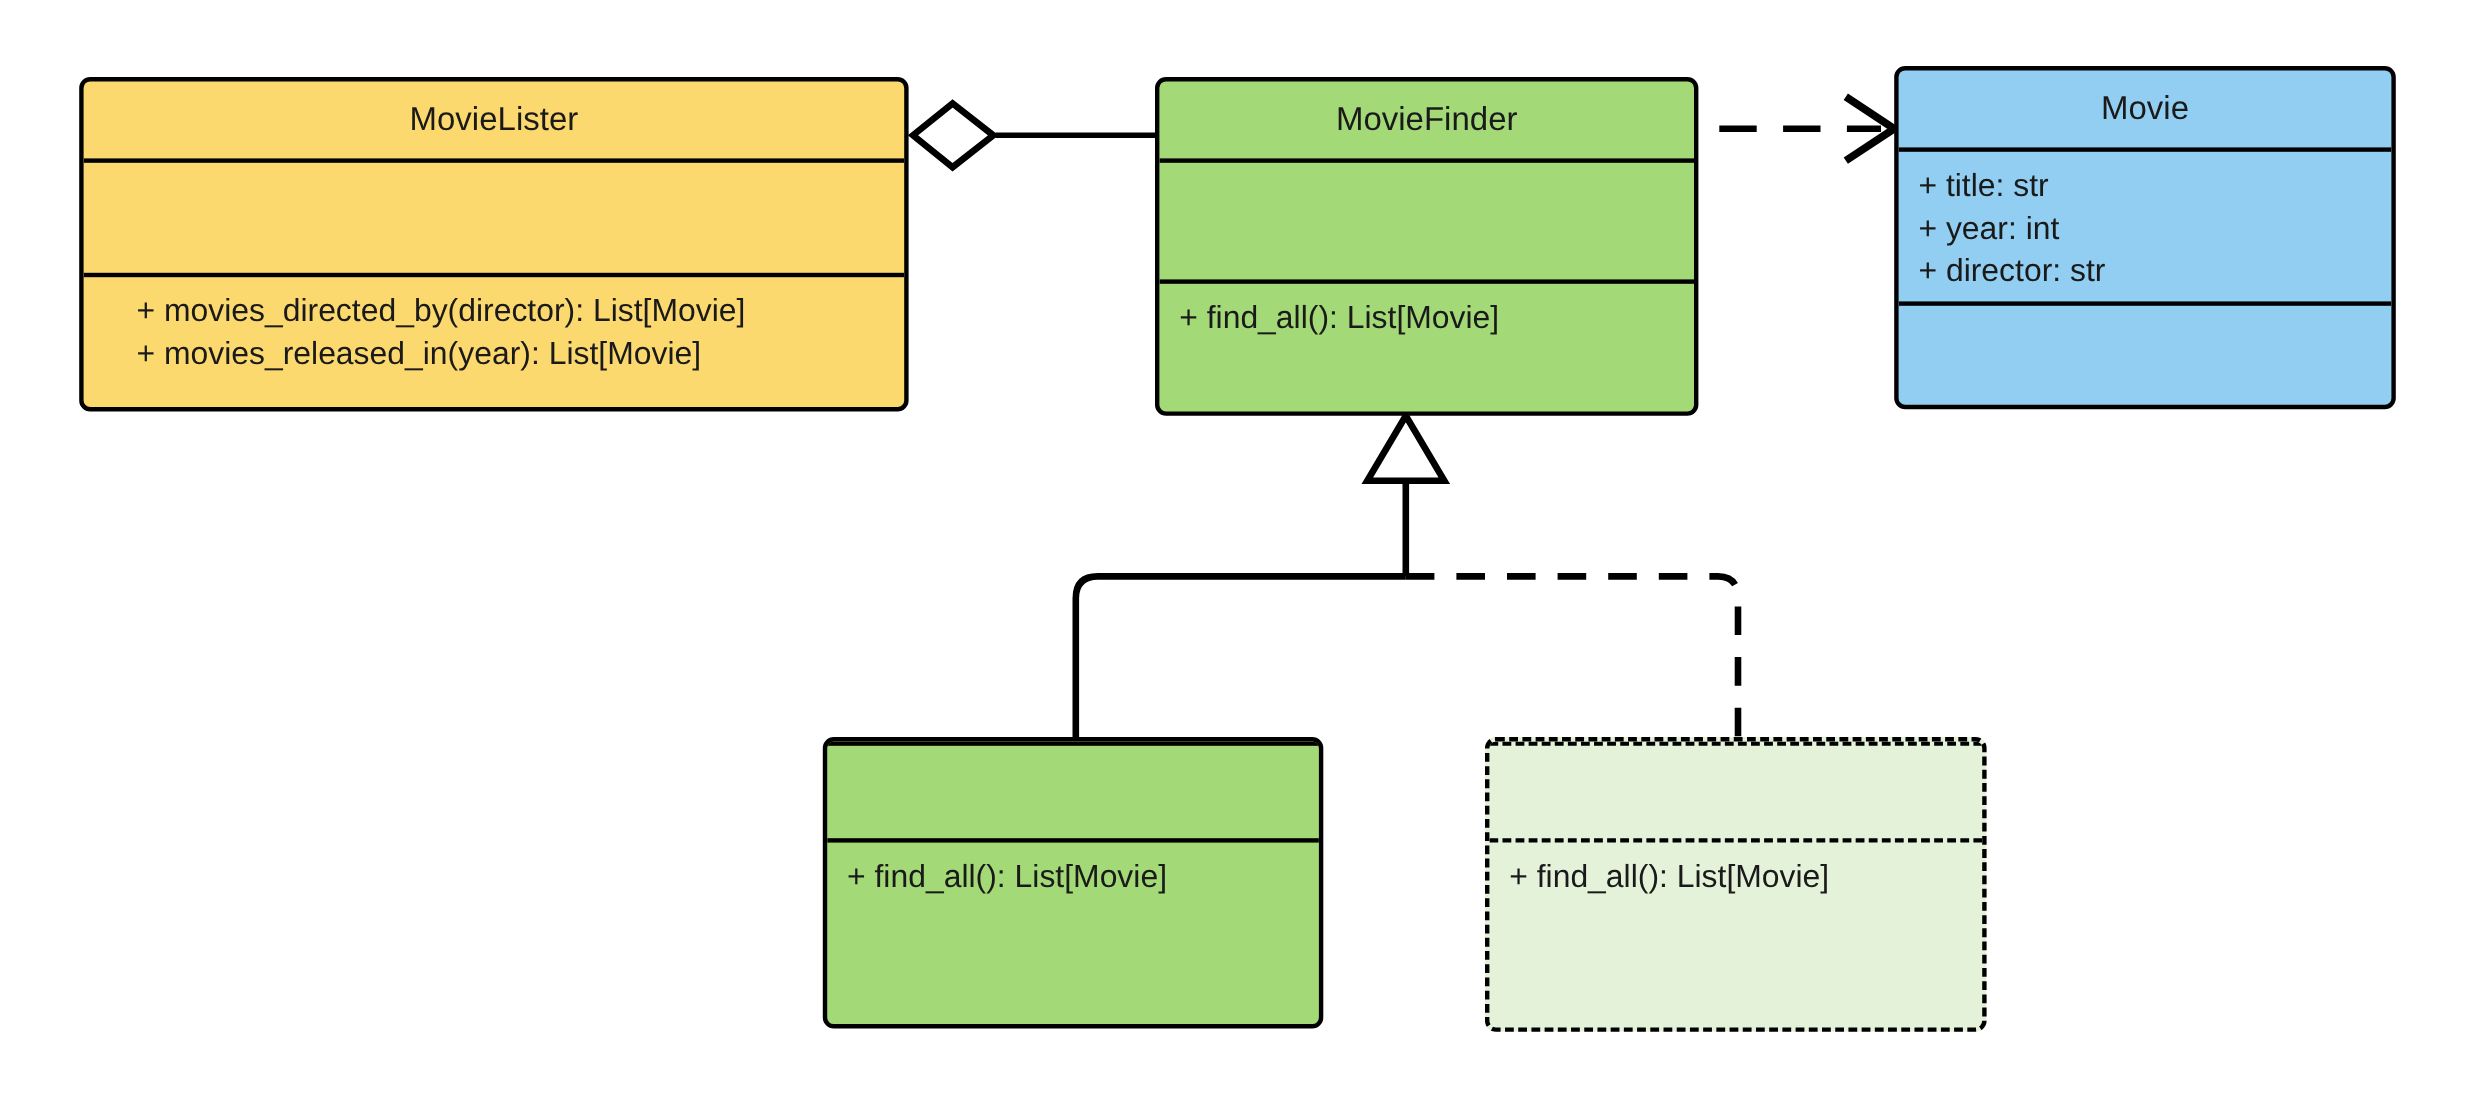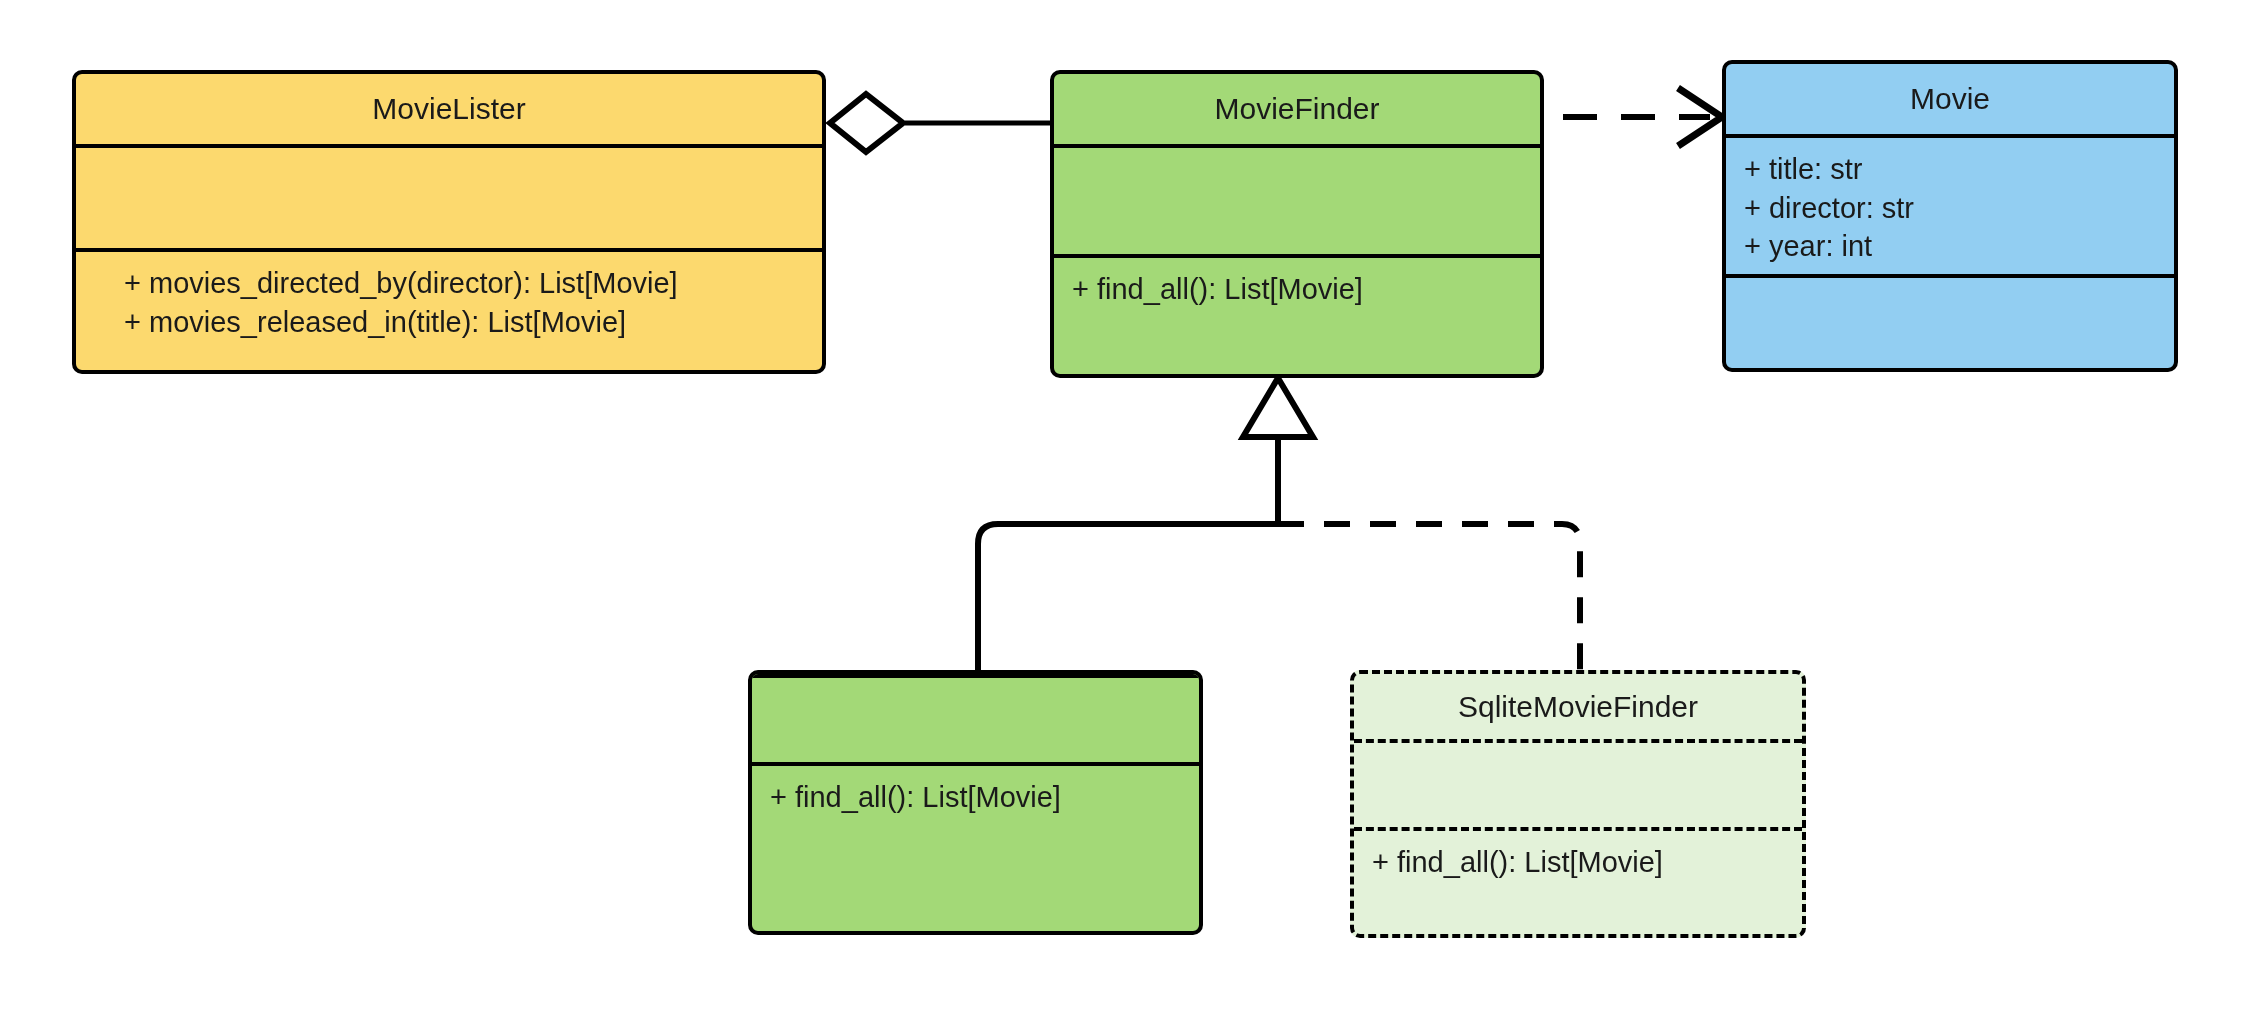--- a/index.html
+++ b/index.html
@@ -104,56 +104,53 @@
     </g>
   </svg>
 
   <div class="uml-class" style="left:72px; top:70px; width:754px; height:304px; background:#FCD96E;">
     <div class="compartment class-name" style="height:70px;">
       <span>MovieLister</span>
     </div>
     <div class="compartment sep empty-comp" style="height:104px;"></div>
     <div class="compartment sep member-list" style="flex:1;padding-left:48px;">
       <div class="member">+ movies_directed_by(director): List[Movie]</div>
-      <div class="member">+ movies_released_in(title): List[Movie]</div>
+      <div class="member">+ movies_released_in(year): List[Movie]</div>
     </div>
   </div>
 
   <div class="uml-class" style="left:1050px; top:70px; width:494px; height:308px; background:#A3D977;">
     <div class="compartment class-name" style="height:70px;">
       <span>MovieFinder</span>
     </div>
     <div class="compartment sep empty-comp" style="height:110px;"></div>
     <div class="compartment sep member-list" style="flex:1;">
       <div class="member">+ find_all(): List[Movie]</div>
     </div>
   </div>
 
   <div class="uml-class" style="left:1722px; top:60px; width:456px; height:312px; background:#92CEF2;">
     <div class="compartment class-name" style="height:70px;">
       <span>Movie</span>
     </div>
     <div class="compartment sep member-list" style="height:140px;">
       <div class="member">+ title: str</div>
+      <div class="member">+ year: int</div>
       <div class="member">+ director: str</div>
-      <div class="member">+ year: int</div>
     </div>
     <div class="compartment sep empty-comp" style="flex:1;"></div>
   </div>
 
   <div class="uml-class" style="left:748px; top:670px; width:455px; height:265px; background:#A3D977;">
     <div class="compartment sep empty-comp" style="height:88px;"></div>
     <div class="compartment sep member-list" style="flex:1;">
       <div class="member">+ find_all(): List[Movie]</div>
     </div>
   </div>
 
   <div class="uml-class dashed" style="left:1350px; top:670px; width:456px; height:268px; background:#E3F2D9;">
-    <div class="compartment class-name" style="height:65px;">
-      <span>SqliteMovieFinder</span>
-    </div>
     <div class="compartment sep empty-comp" style="height:88px;"></div>
     <div class="compartment sep member-list" style="flex:1;">
       <div class="member">+ find_all(): List[Movie]</div>
     </div>
   </div>
 
 </div>
 
 </body></html>

